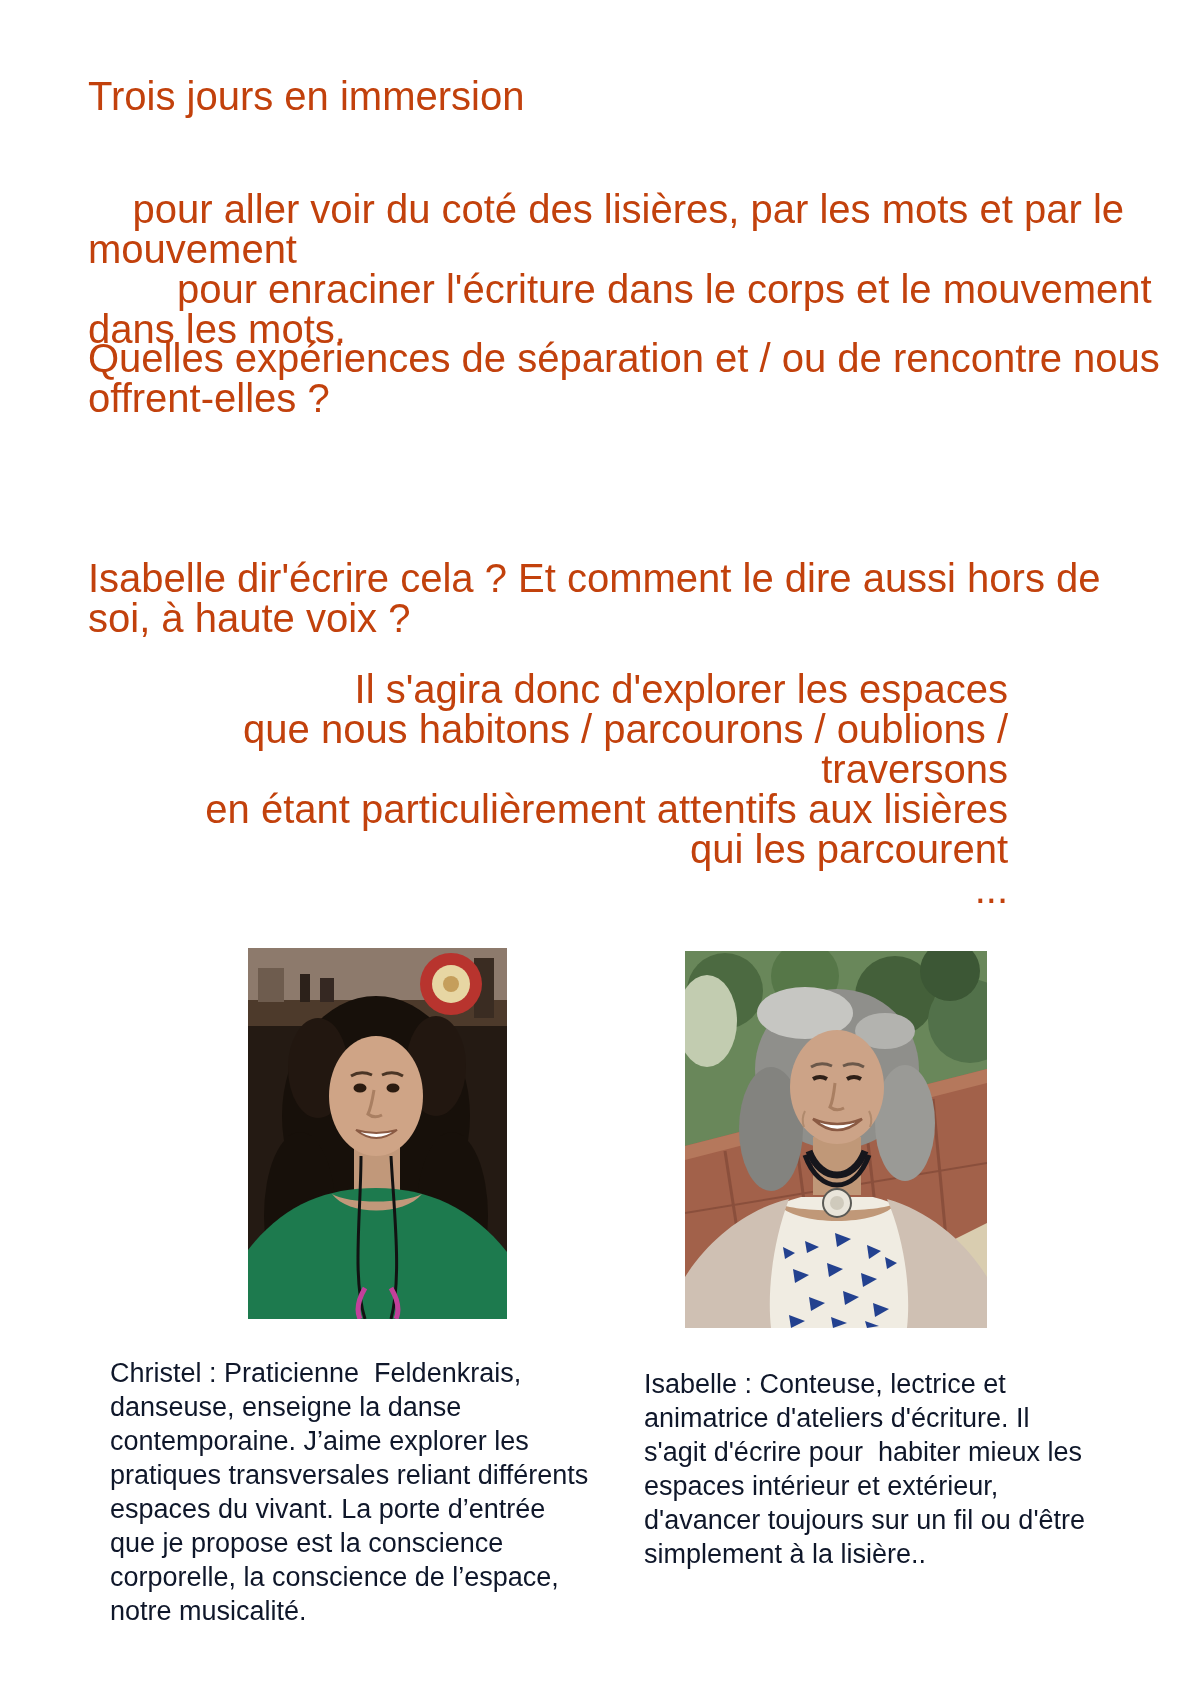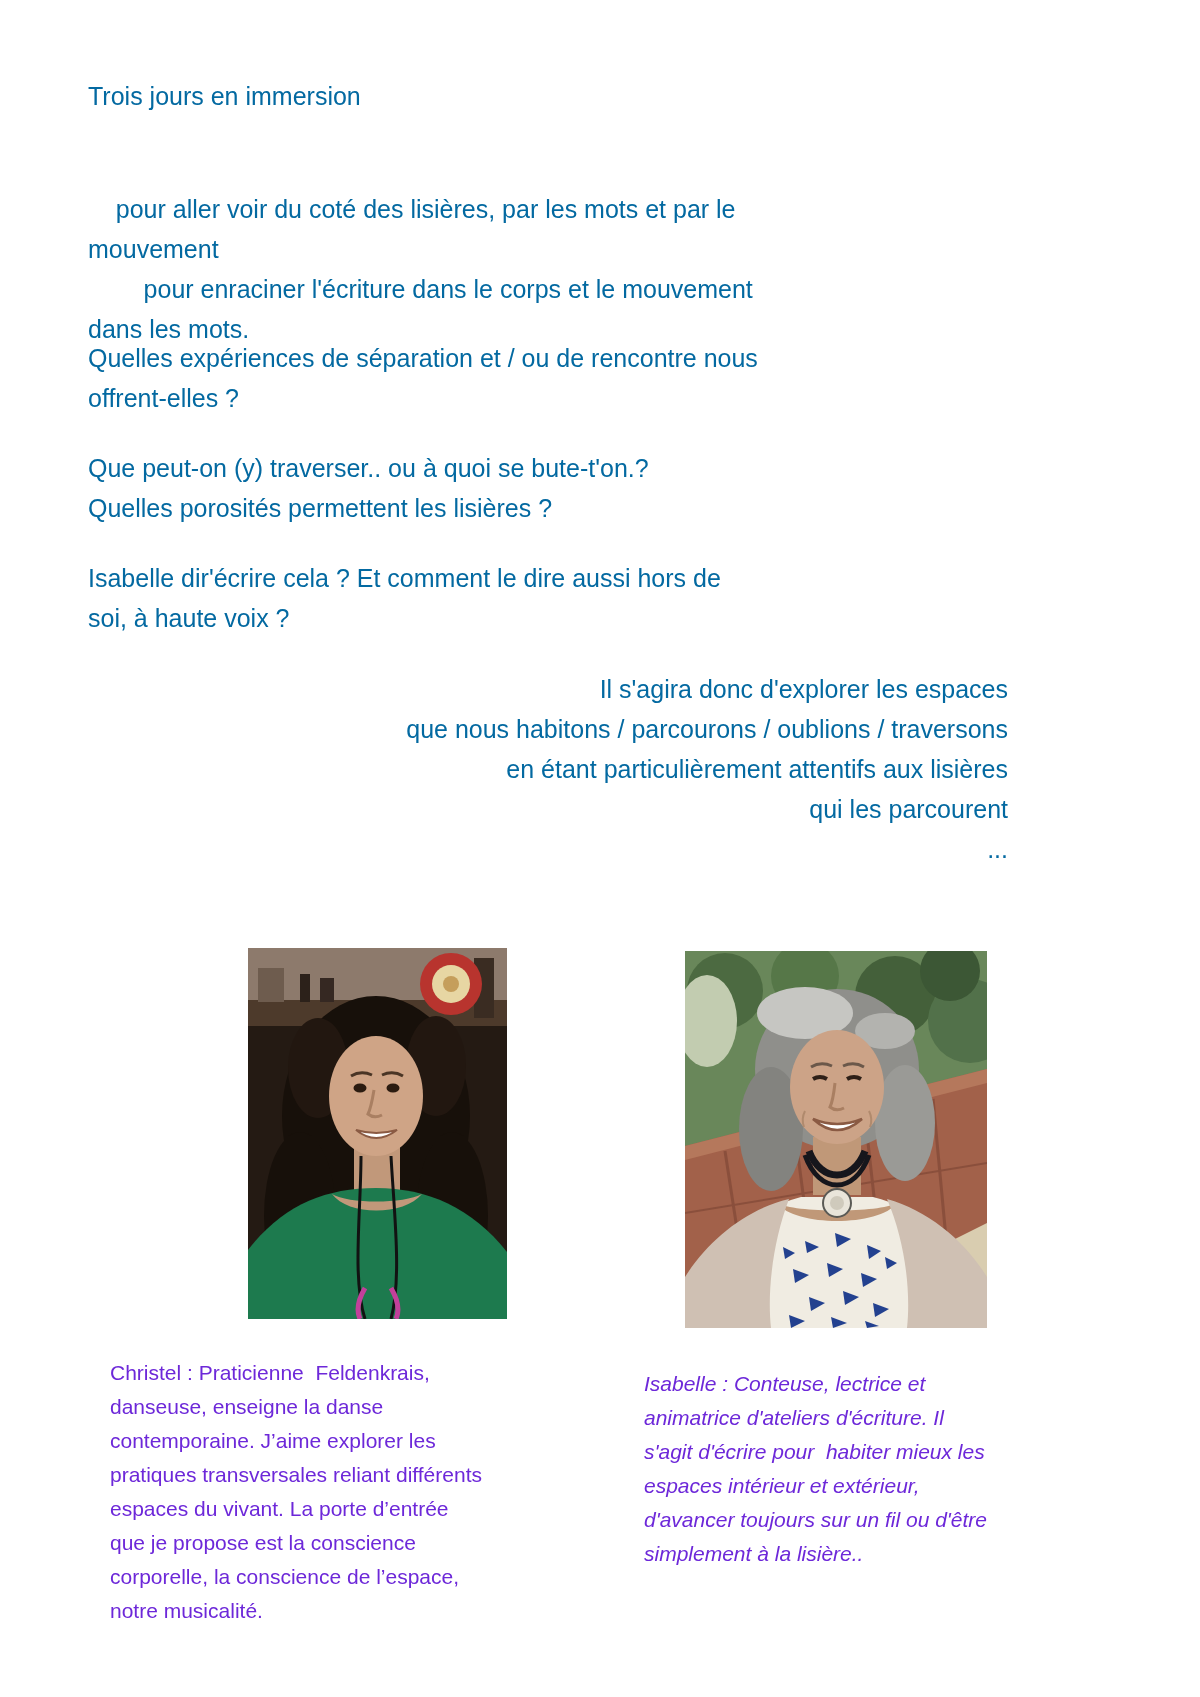--- a/index.html
+++ b/index.html
@@ -7,63 +7,61 @@
     position:relative;
     width:1200px;height:1697px;
     margin:0 auto;
     background:#ffffff;
     font-family:"Liberation Sans","DejaVu Sans",sans-serif;
     overflow:hidden;
   }
   .green-block{
     position:absolute;
     left:88px;
-    color:#0369a1;
-    font-size:25px;
+    color:#c2410c;
+    font-size:40px;
     line-height:40px;
     white-space:pre-wrap;
   }
   .centered{width:920px;text-align:right;}
   .title{top:76px;}
   .block-a{top:147px;margin-top:42px;}
   .block-b{top:338px;}
   .block-c{top:448px;}
   .block-d{top:558px;}
   .block-e{top:669px;}
   .bio{
     position:absolute;
-    color:#6d28d9;
-    font-size:21px;
+    color:#0f172a;
+    font-size:27px;
     line-height:34px;
     white-space:pre-wrap;
   }
   .bio-left{left:110px;top:1356px;}
-  .bio-right{left:644px;top:1367px;font-style:italic;}
+  .bio-right{left:644px;top:1367px;}
   .photo{position:absolute;overflow:hidden;}
   .photo-left{left:248px;top:948px;width:259px;height:371px;}
   .photo-right{left:685px;top:951px;width:302px;height:377px;}
   .photo svg{display:block;width:100%;height:100%;}
 </style>
 </head>
 <body>
 
 <div class="page">
 
   <div class="green-block title">Trois jours en immersion</div>
 
   <div class="green-block block-a">    pour aller voir du coté des lisières, par les mots et par le
 mouvement
         pour enraciner l'écriture dans le corps et le mouvement
 dans les mots.</div>
 
   <div class="green-block block-b">Quelles expériences de séparation et / ou de rencontre nous
 offrent-elles ?</div>
 
-  <div class="green-block block-c">Que peut-on (y) traverser.. ou à quoi se bute-t'on.?
-Quelles porosités permettent les lisières ?</div>
 
   <div class="green-block block-d">Isabelle dir'écrire cela ? Et comment le dire aussi hors de
 soi, à haute voix ?</div>
 
   <div class="green-block block-e centered">Il s'agira donc d'explorer les espaces
 que nous habitons / parcourons / oublions / traversons
 en étant particulièrement attentifs aux lisières
 qui les parcourent
 ...</div>
 

